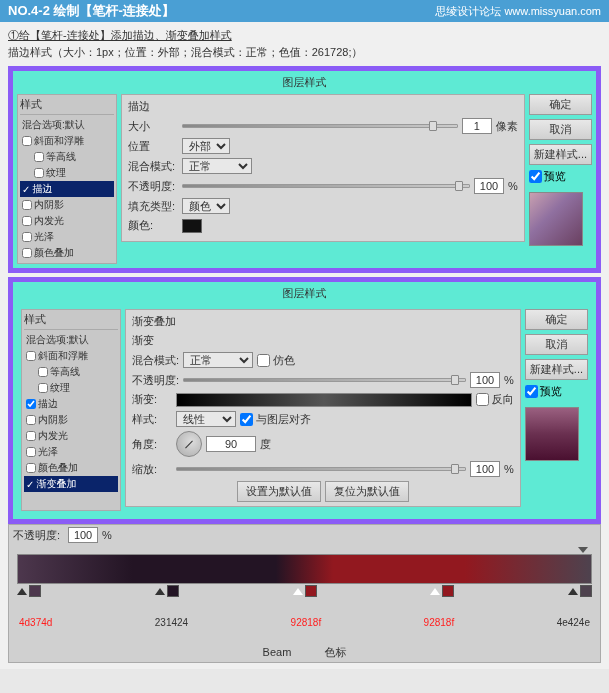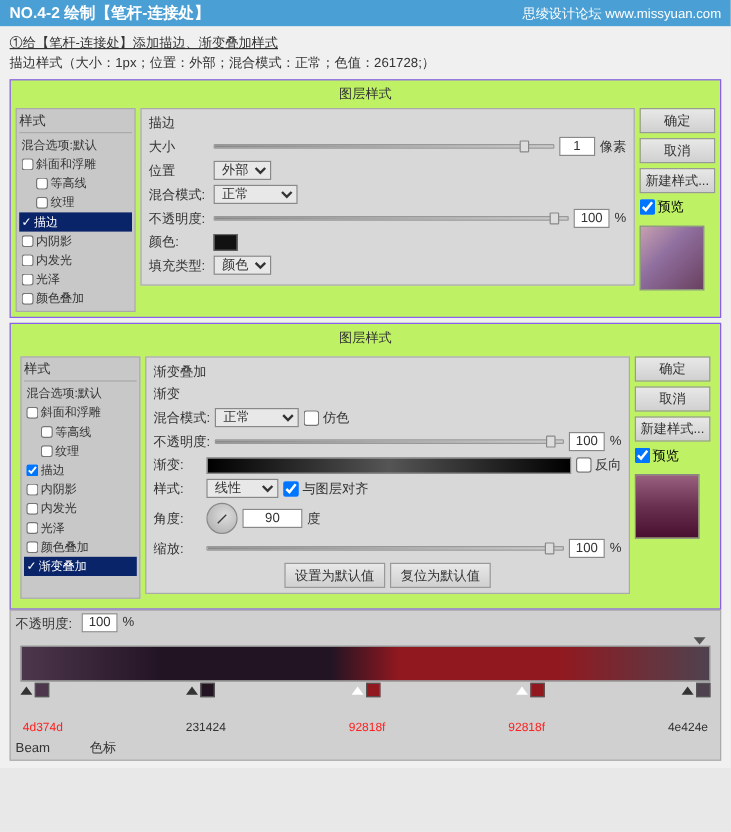--- a/index.html
+++ b/index.html
@@ -45,22 +45,22 @@
       text-decoration: underline;
     }
     .section-subdesc {
       font-size: 11px;
       color: #333;
       margin-bottom: 6px;
     }
 
     
     .dialog {
-      background: #bef264;
-      border: 1px solid #8b5cf6;
+      background: #5eead4;
+      border: 5px solid #8b5cf6;
       margin-bottom: 0;
       padding: 4px;
       position: relative;
     }
     .dialog-title {
       text-align: center;
       font-size: 11px;
       color: #333;
       margin-bottom: 4px;
     }
@@ -302,21 +302,22 @@
 
     .section-desc2 {
       font-size: 11px;
       color: #333;
       margin-top: 2px;
     }
 
     .bottom-label {
       font-size: 11px;
       color: #333;
-      margin-top: 4px;
+      margin-top: 17px;
+      text-align: center;
     }
   </style>
 </head>
 <body>
 
 <div class="top-bar">
   <span class="top-title">NO.4-2 绘制【笔杆-连接处】</span>
   <span class="top-site">思绫设计论坛 www.missyuan.com</span>
 </div>
 
@@ -395,30 +396,30 @@
           </div>
           <div class="form-row">
             <span class="form-label">不透明度:</span>
             <div class="slider-track">
               <div class="slider-handle" style="left:95%;"></div>
             </div>
             <input class="input-box" type="text" value="100" style="">
             <span class="unit-label">%</span>
           </div>
           <div class="form-row">
-            <span class="form-label">颜色:</span>
-            <div class="color-swatch"></div>
-          </div>
-          <div class="form-row">
             <span class="form-label">填充类型:</span>
             <select class="select-box">
               <option>颜色</option>
               <option>渐变</option>
               <option>图案</option>
             </select>
+          </div>
+          <div class="form-row">
+            <span class="form-label">颜色:</span>
+            <div class="color-swatch"></div>
           </div>
         </div>
       </div>
 
       <div class="btn-panel">
         <button class="btn">确定</button>
         <button class="btn">取消</button>
         <button class="btn">新建样式...</button>
         <div class="preview-label">
           <input type="checkbox" checked="" style="">

